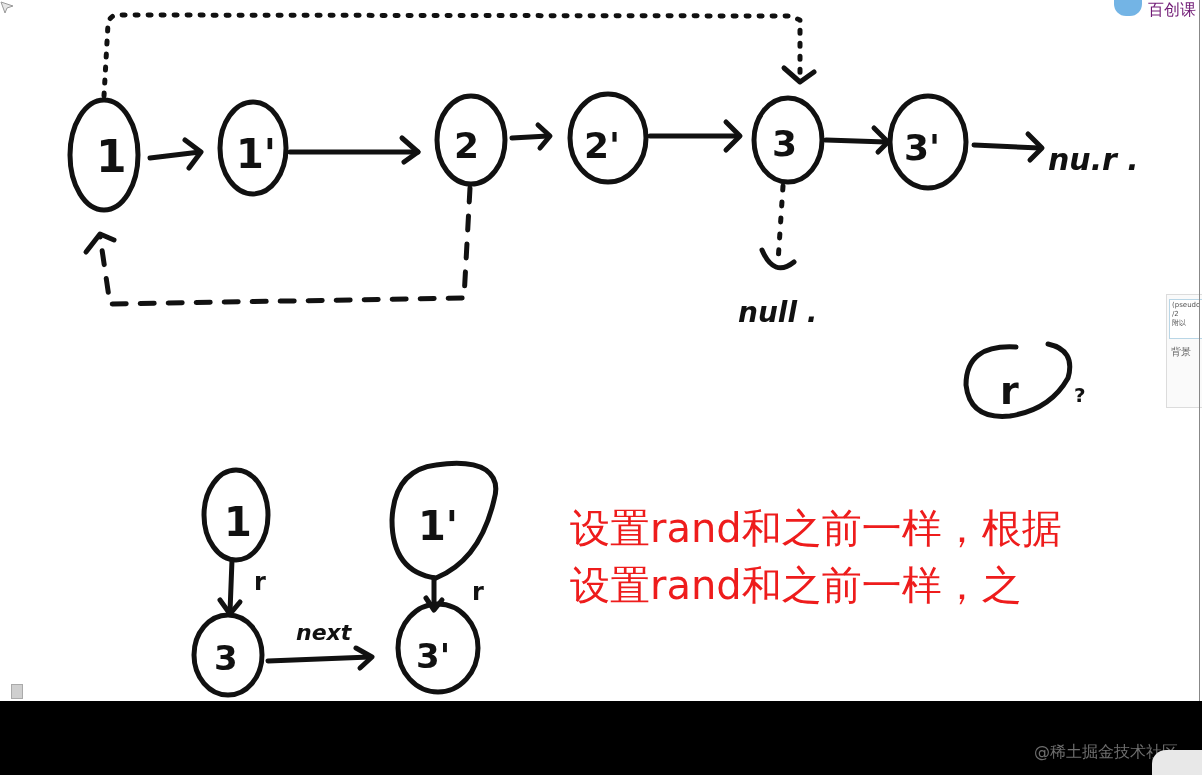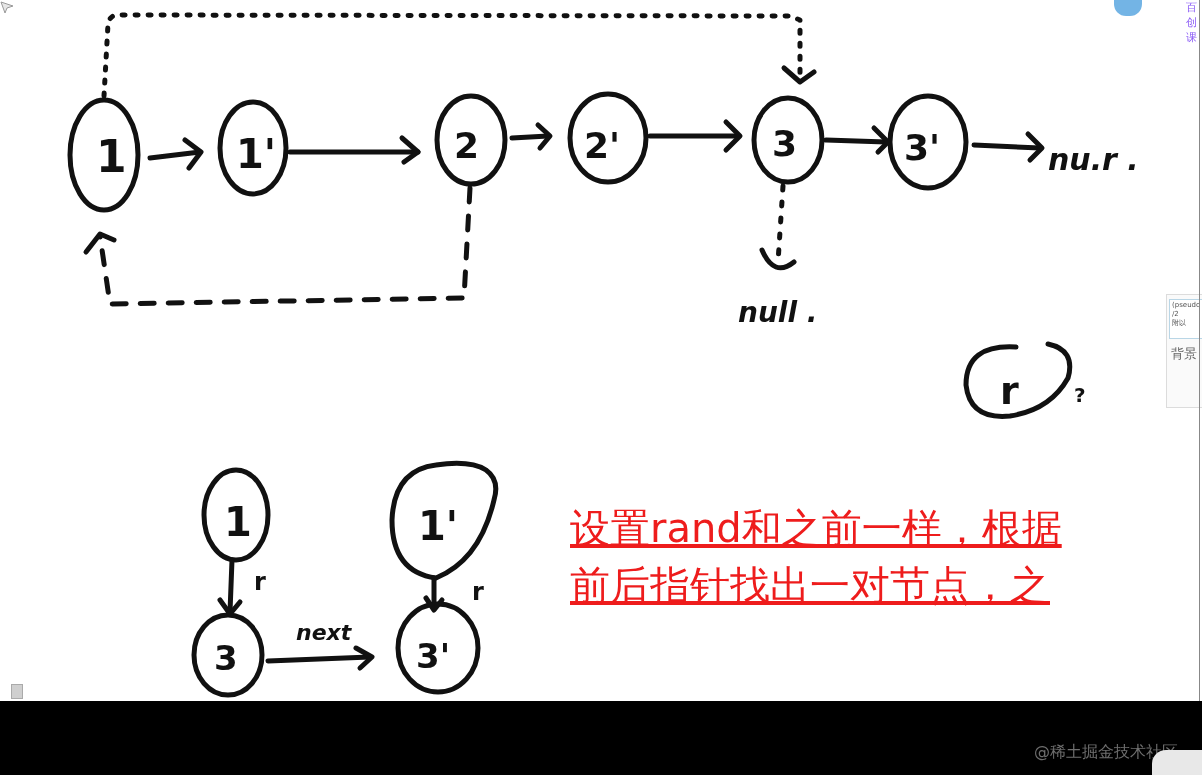--- a/index.html
+++ b/index.html
@@ -1,27 +1,27 @@
 <!DOCTYPE html>
 <html><head>
 <meta charset="utf-8">
 <style>
   html, body { margin:0; padding:0; }
   body { width:1202px; height:775px; background:#000; overflow:hidden; position:relative; font-family:"DejaVu Sans", sans-serif; }
   .canvas { position:absolute; left:0; top:0; width:1202px; height:701px; background:#fff; }
   .canvas svg { position:absolute; left:0; top:0; }
   .right-edge { position:absolute; left:1199px; top:0; width:1px; height:701px; background:#888; }
   .annotation { position:absolute; left:570px; top:500px; width:600px; color:#ee1c1c; font-family:"DejaVu Sans", sans-serif; font-size:40px; line-height:57px; letter-spacing:0px; }
-  .annotation span { display:block; white-space:nowrap;text-decoration:underline; }
+  .annotation span { display:block; white-space:nowrap; }
   .watermark-top { position:absolute; left:1112px; top:0; width:90px; height:22px; }
   .watermark-top .logo { position:absolute; left:2px; top:-6px; width:28px; height:22px; background:#5aa7e0; border-radius:0 0 12px 12px; opacity:0.85; }
-  .watermark-top .txt { position:absolute; left:36px; top:0; font-size:11px; color:#8b5cf6;margin-left:38px; }
+  .watermark-top .txt { position:absolute; left:36px; top:0; font-size:16px; color:#701a75; }
   .side-panel { position:absolute; left:1166px; top:294px; width:36px; height:112px; background:#fafafa; border:1px solid #dcdcdc; }
   .side-panel .card { position:absolute; left:2px; top:4px; width:34px; height:40px; border:1px solid #b9d6e6; background:#fff; font-size:7px; color:#555; line-height:9px; padding:1px 2px; box-sizing:border-box; overflow:hidden; }
-  .side-panel .item { position:absolute; left:4px; top:50px; font-size:13px; color:#666; }
+  .side-panel .item { position:absolute; left:4px; top:50px; font-size:10px; color:#666; }
   .cursor-icon { position:absolute; left:2px; top:666px; width:14px; height:14px; }
   .copy-icon { position:absolute; left:11px; top:684px; width:10px; height:13px; background:#cfcfcf; border:1px solid #aaa; }
   .footer-watermark { position:absolute; left:1034px; top:742px; font-size:16px; color:#6e6e6e; white-space:nowrap; }
   .corner-shape { position:absolute; left:1152px; top:750px; width:50px; height:25px; background:#e8e8e8; border-radius:14px 0 0 0; }
 </style>
 </head>
 <body>
 
 <div class="canvas">
   <svg width="1202" height="701" viewBox="0 0 1202 701">
@@ -86,21 +86,21 @@
       <text x="214" y="670" font-size="34">3</text>
       <text x="296" y="640" font-size="22" font-style="italic">next</text>
       <text x="418" y="540" font-size="40">1'</text>
       <text x="472" y="600" font-size="24">r</text>
       <text x="416" y="668" font-size="34">3'</text>
     </g>
   </svg>
 
   <div class="annotation">
     <span>设置rand和之前一样，根据</span>
-    <span>前后指针找出一对节点，之</span>
+    <span>设置rand和之前一样，之</span>
   </div>
 
   <div class="watermark-top">
     <div class="logo"></div>
     <div class="txt">百创课</div>
   </div>
 
   <div class="side-panel">
     <div class="card">
       <div>(pseudo</div>

